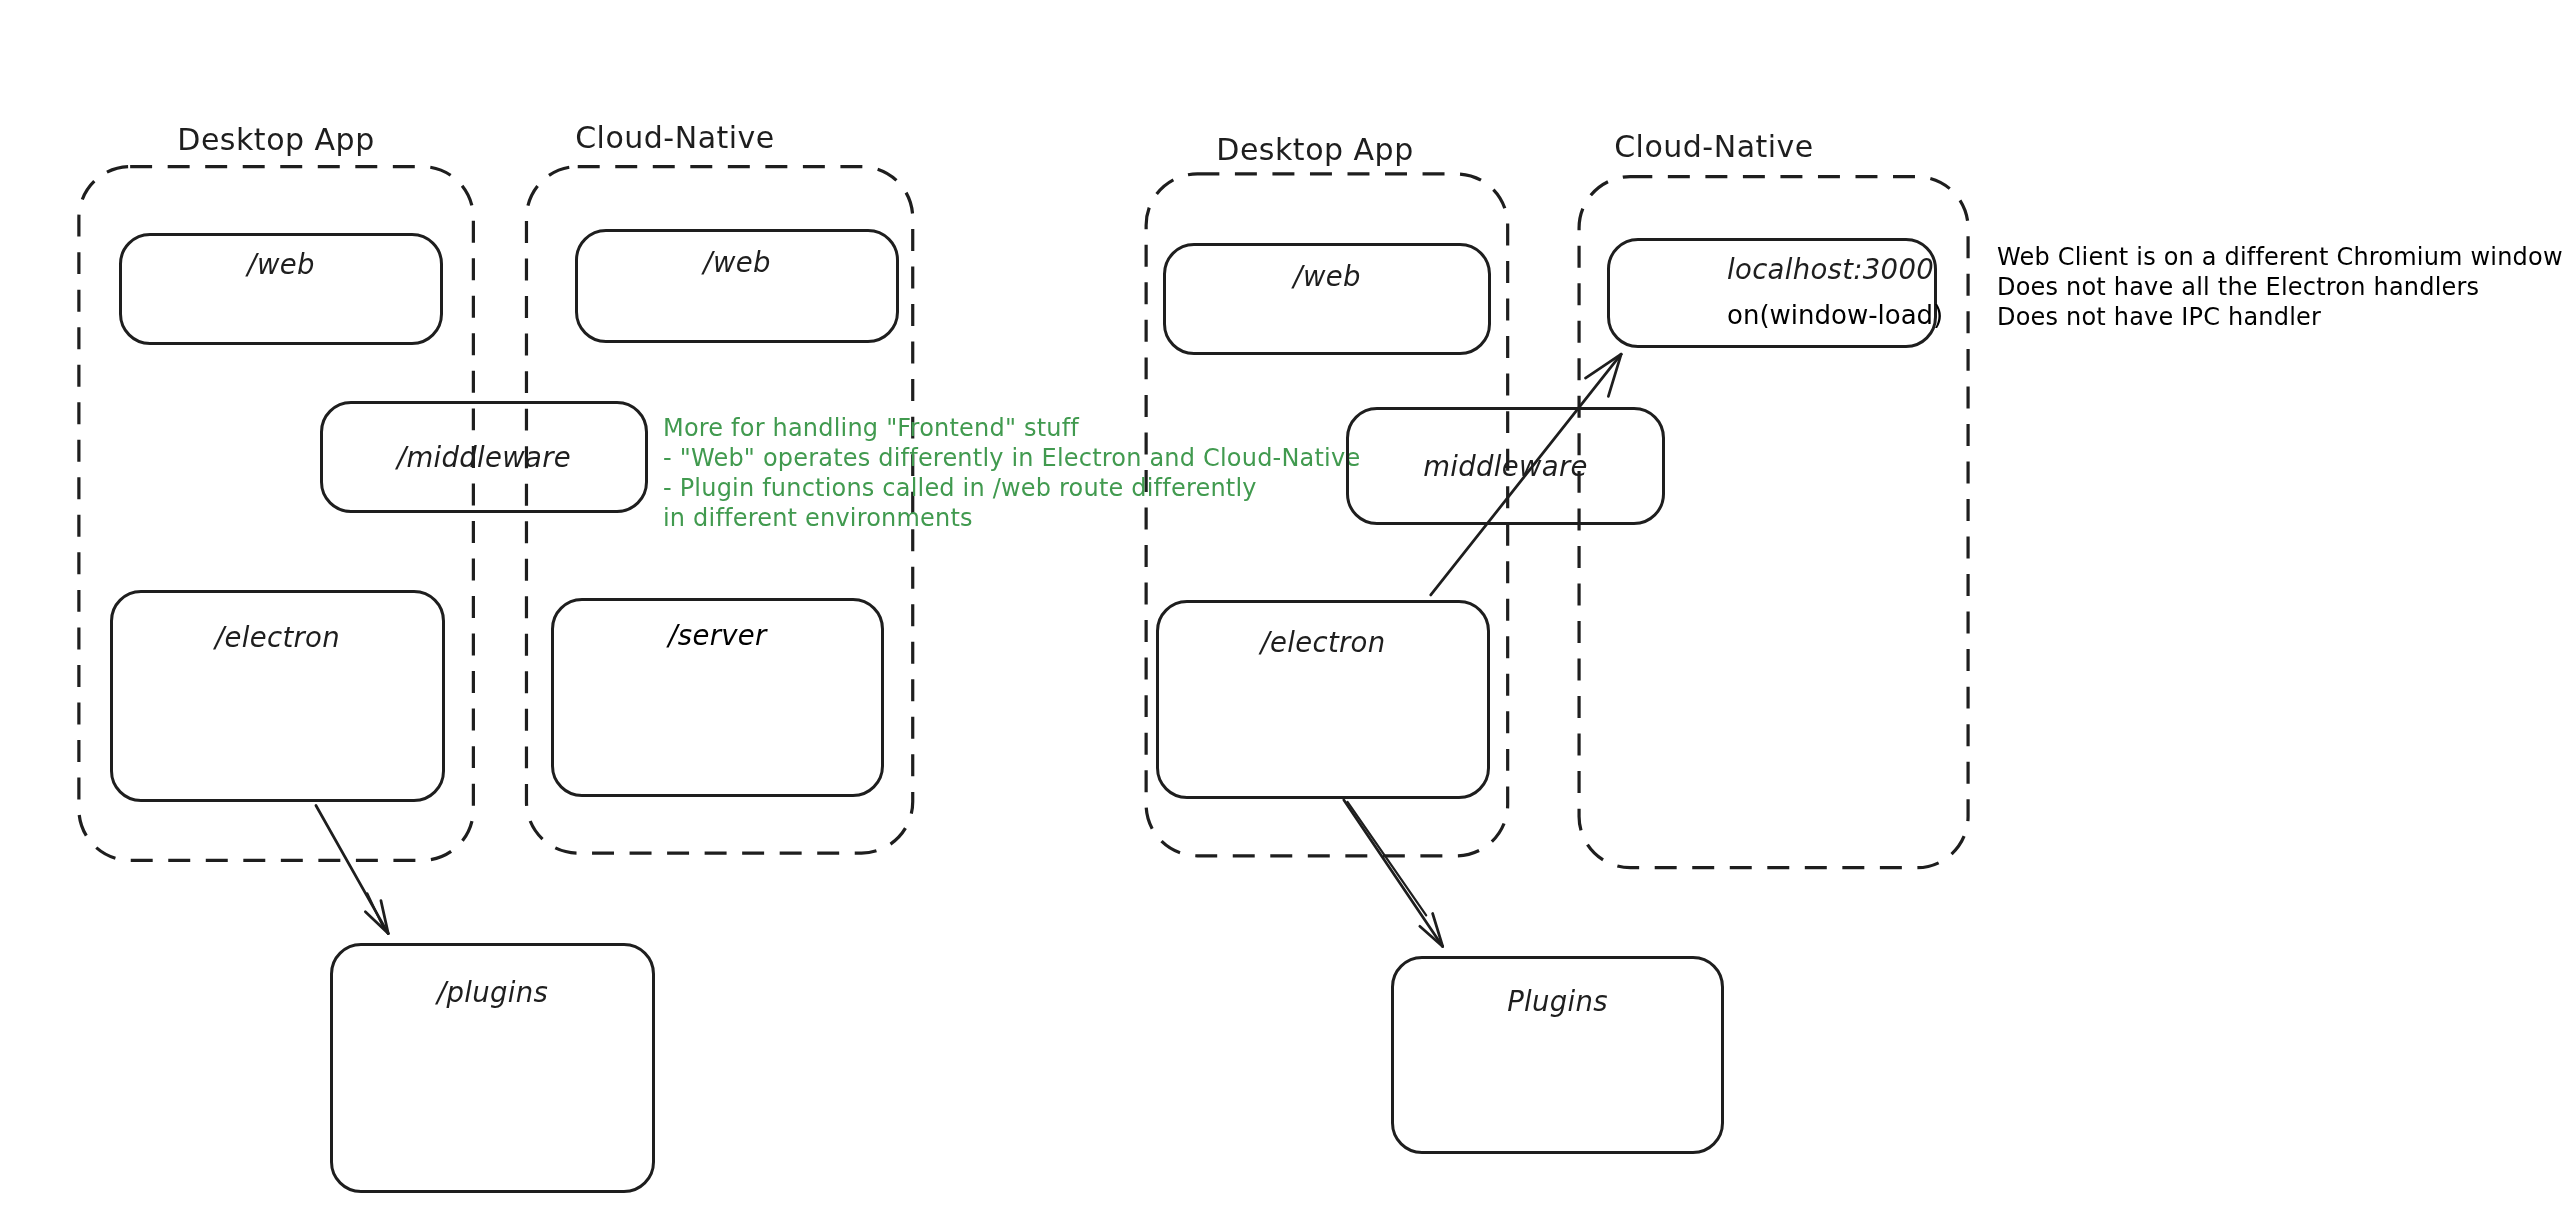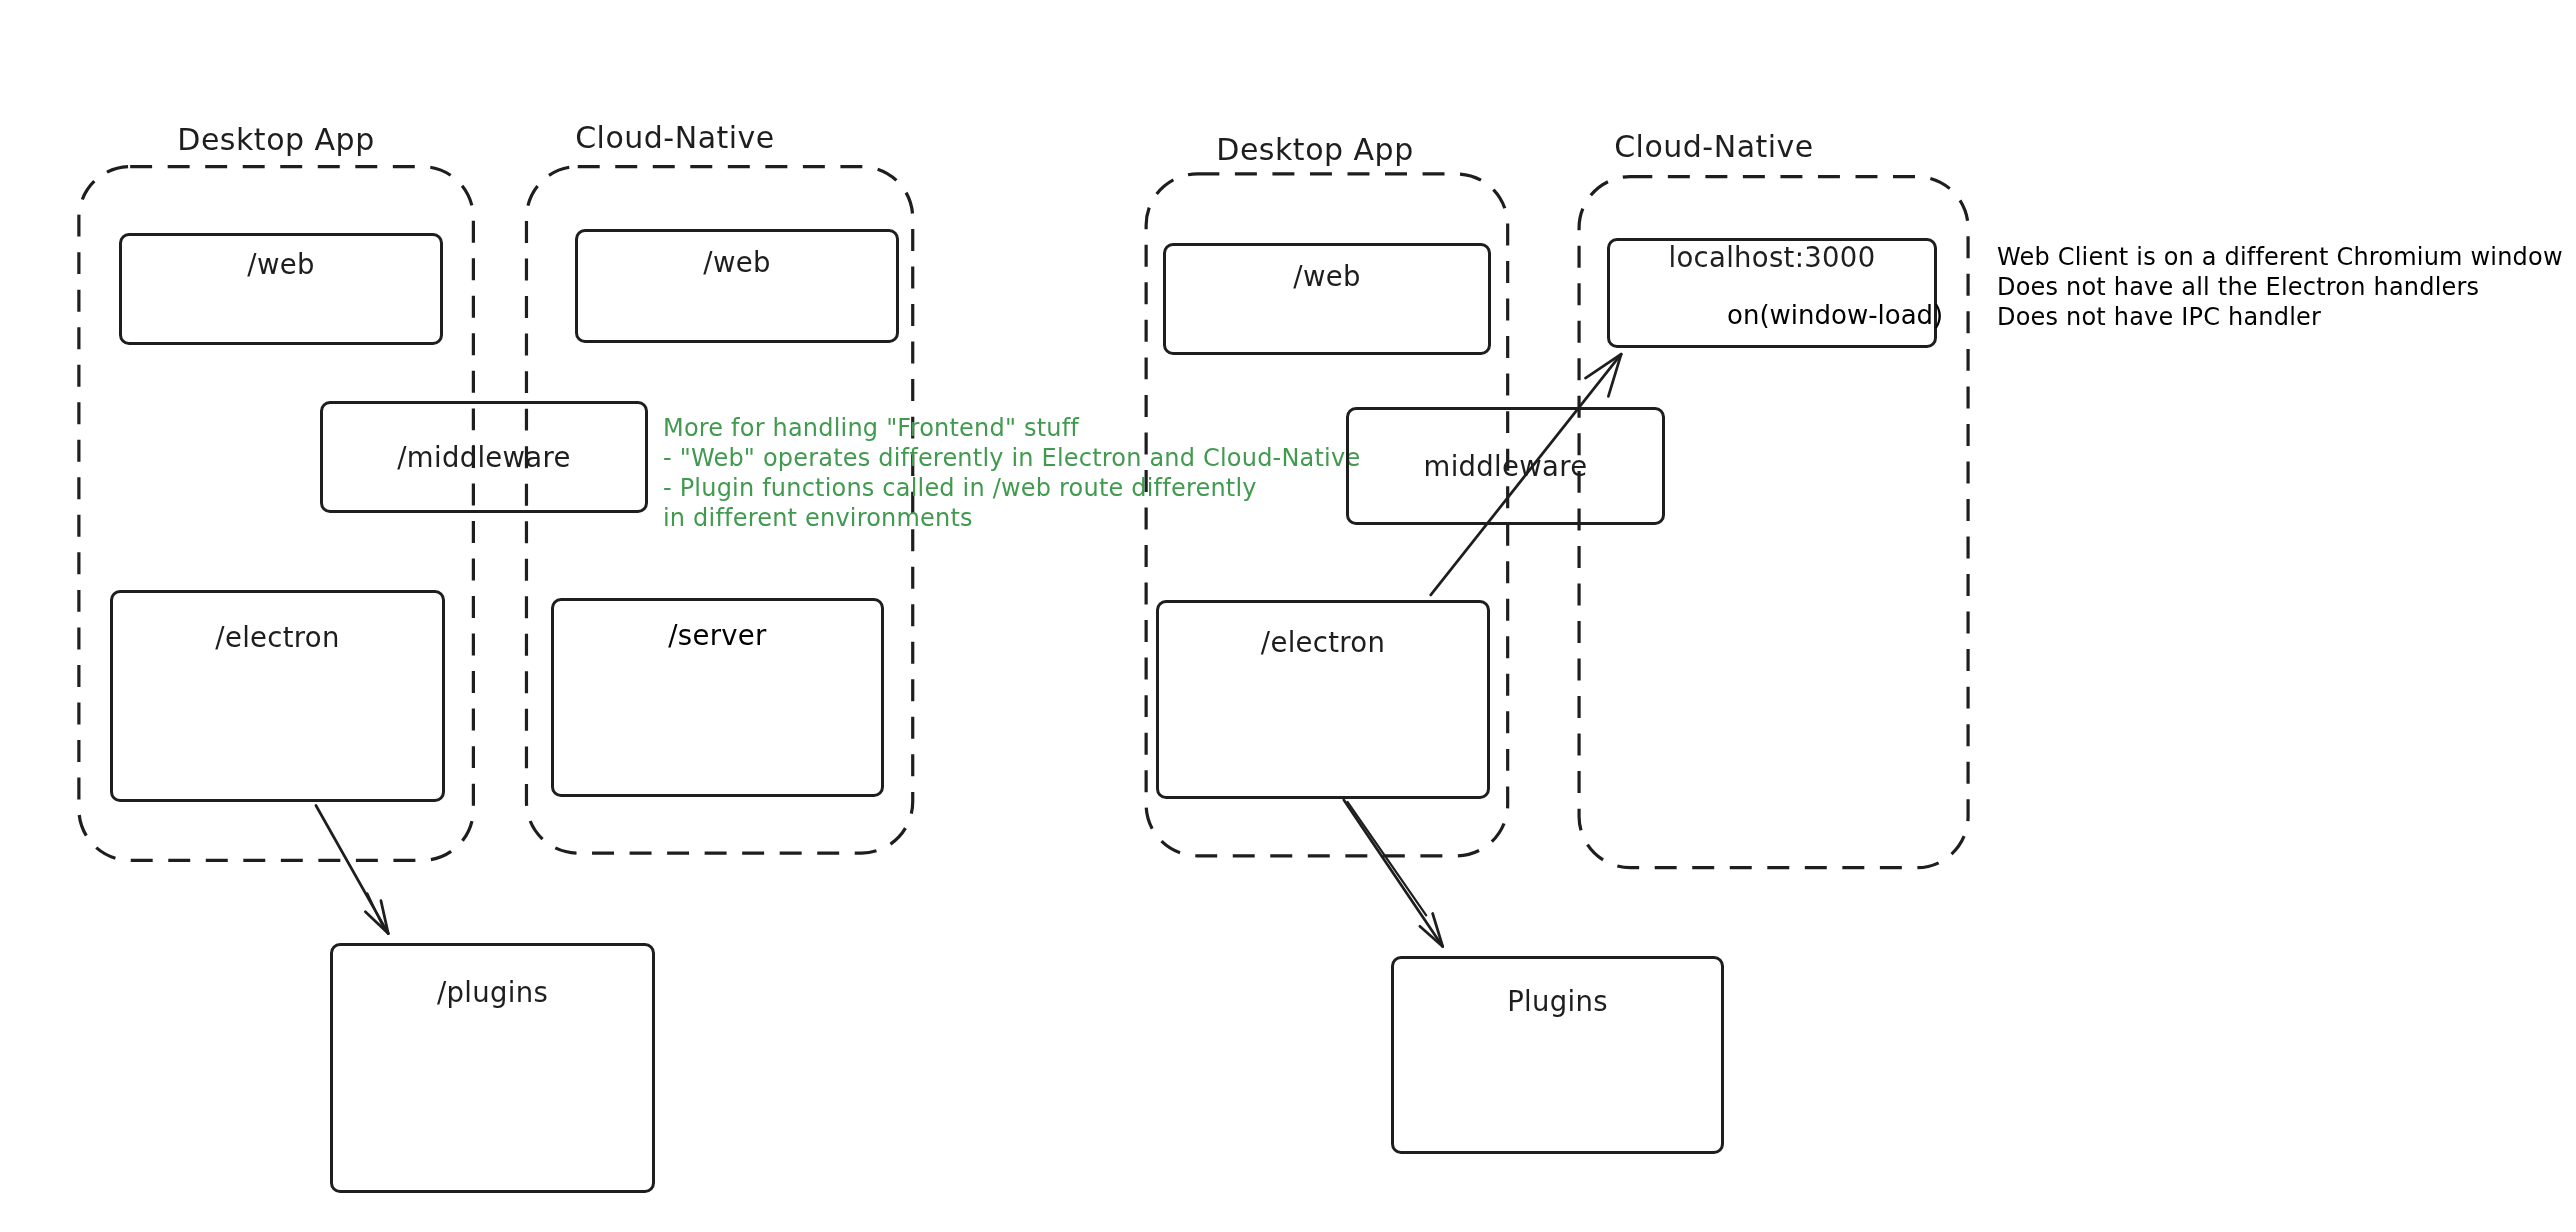--- a/index.html
+++ b/index.html
@@ -16,26 +16,27 @@
     position:absolute;
     transform:translateX(-50%);
     font-size:30px;
     letter-spacing:0.5px;
     white-space:nowrap;
     color:#1e1e1e;
   }
   .node{
     position:absolute;
     border:3.2px solid #1e1e1e;
-    border-radius:10px;
+    border-radius:31px;
     background:transparent;
     box-sizing:border-box;
     display:flex;
     justify-content:center;
     align-items:flex-start;
+    font-style:italic;
   }
   .node .lbl{
     font-size:27.5px;
     letter-spacing:0.3px;
     white-space:nowrap;
   }
   .node.vcenter{align-items:center;}
   .note{
     position:absolute;
     font-size:24px;
@@ -126,21 +127,21 @@
   </div>
 
   <div class="node vcenter" style="left:1346px;top:407px;width:319px;height:118px;">
     <span class="lbl">middleware</span>
   </div>
 
   <div class="node" style="left:1156px;top:600px;width:334px;height:199px;padding-top:23px;">
     <span class="lbl">/electron</span>
   </div>
 
-  <div class="node" style="left:1607px;top:238px;width:330px;height:110px;">
+  <div class="node" style="left:1607px;top:238px;width:330px;height:110px;padding-top:12px;justify-content:flex-end;">
     <span class="lbl">localhost:3000</span>
   </div>
   <div class="abs-lbl red" style="left:1727px;top:300px;font-size:26px;">on(window-load)</div>
 
   <div class="node" style="left:1391px;top:956px;width:333px;height:198px;padding-top:26px;">
     <span class="lbl">Plugins</span>
   </div>
 
   <div class="note red" style="left:1997px;top:242px;">
     <div>Web Client is on a different Chromium window</div>

